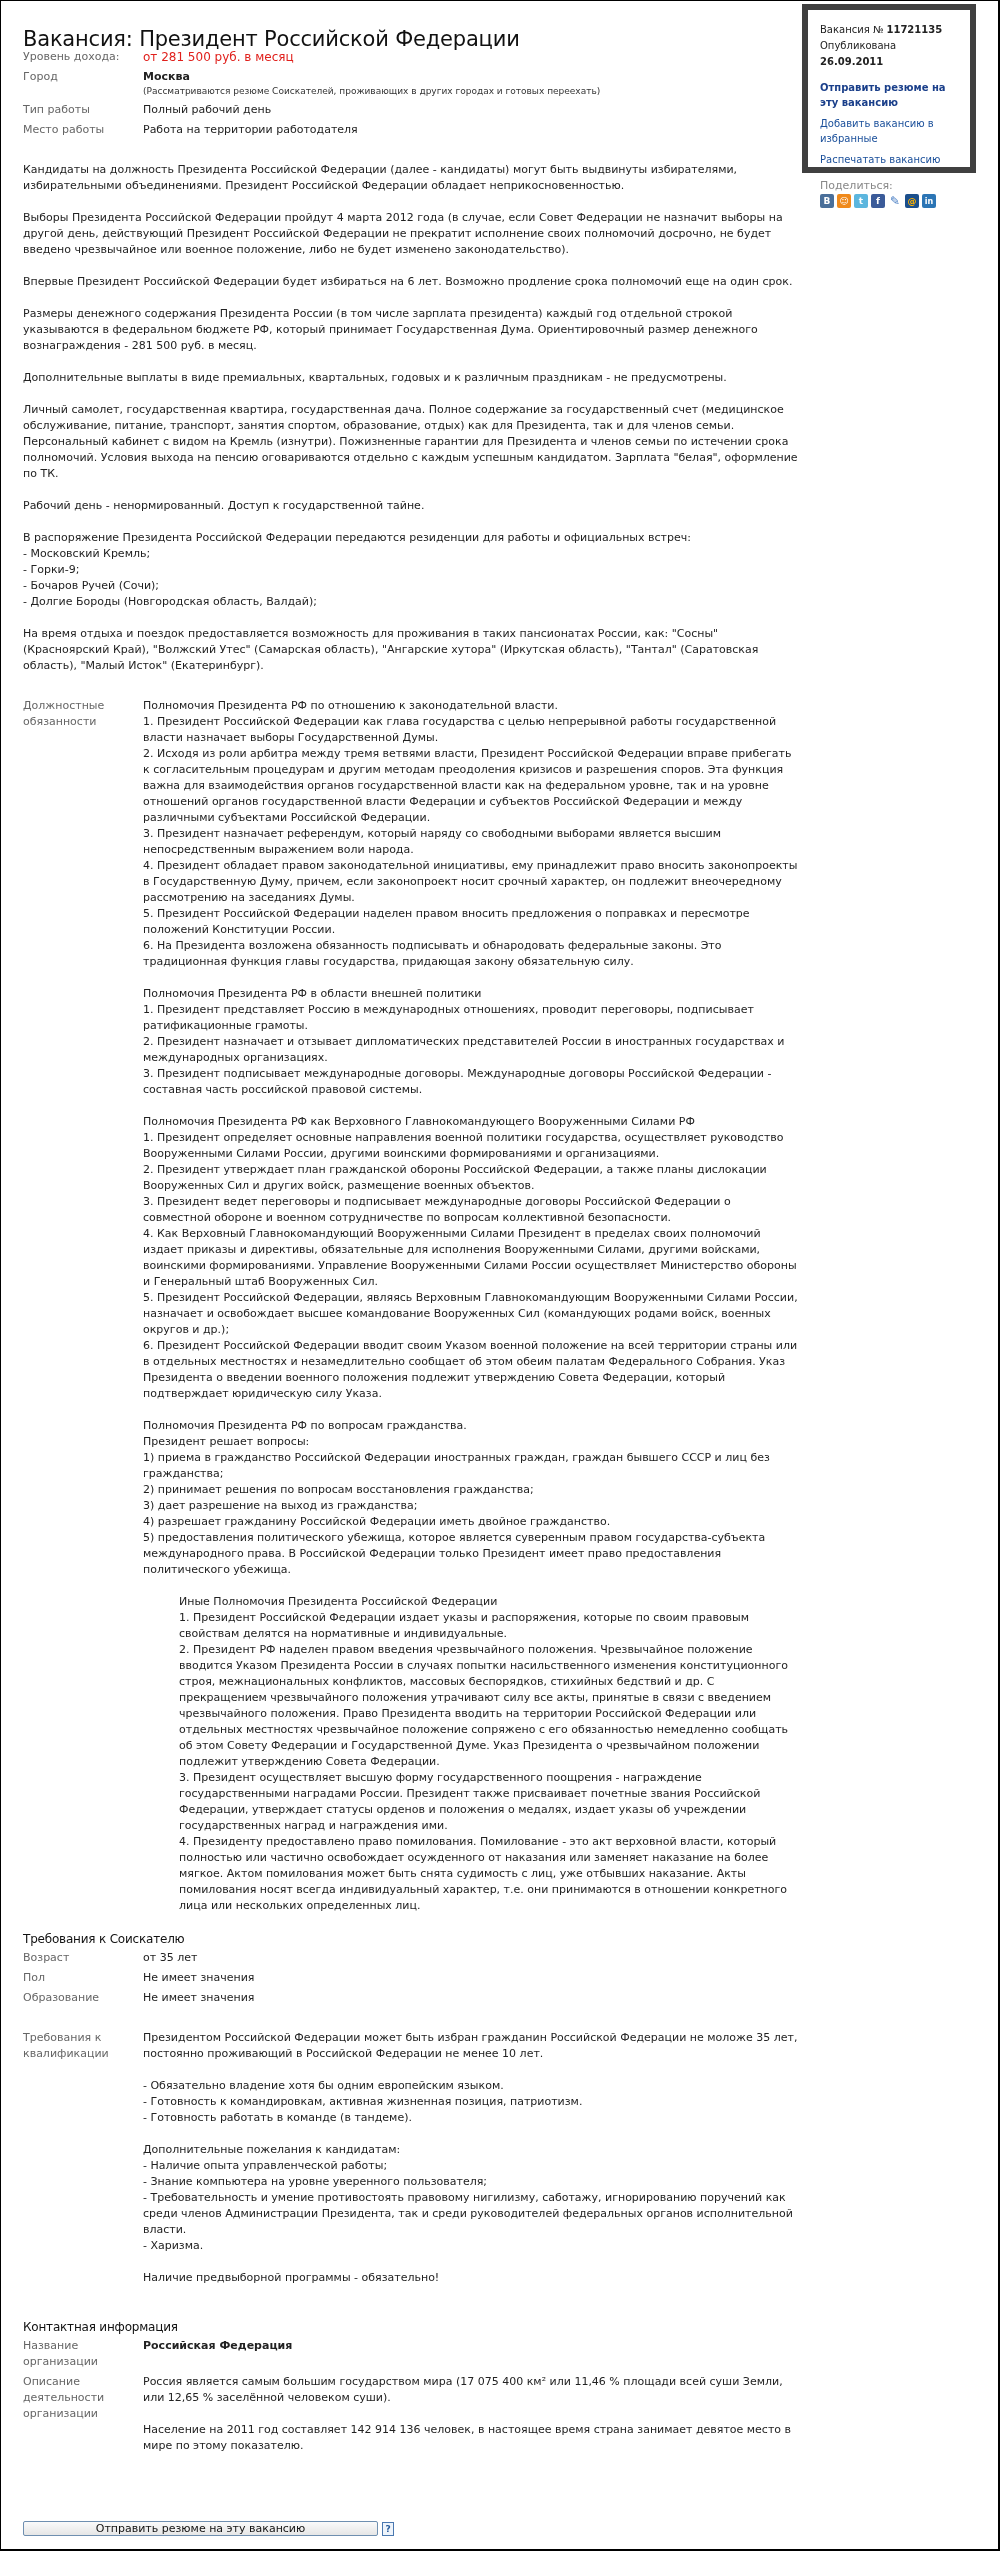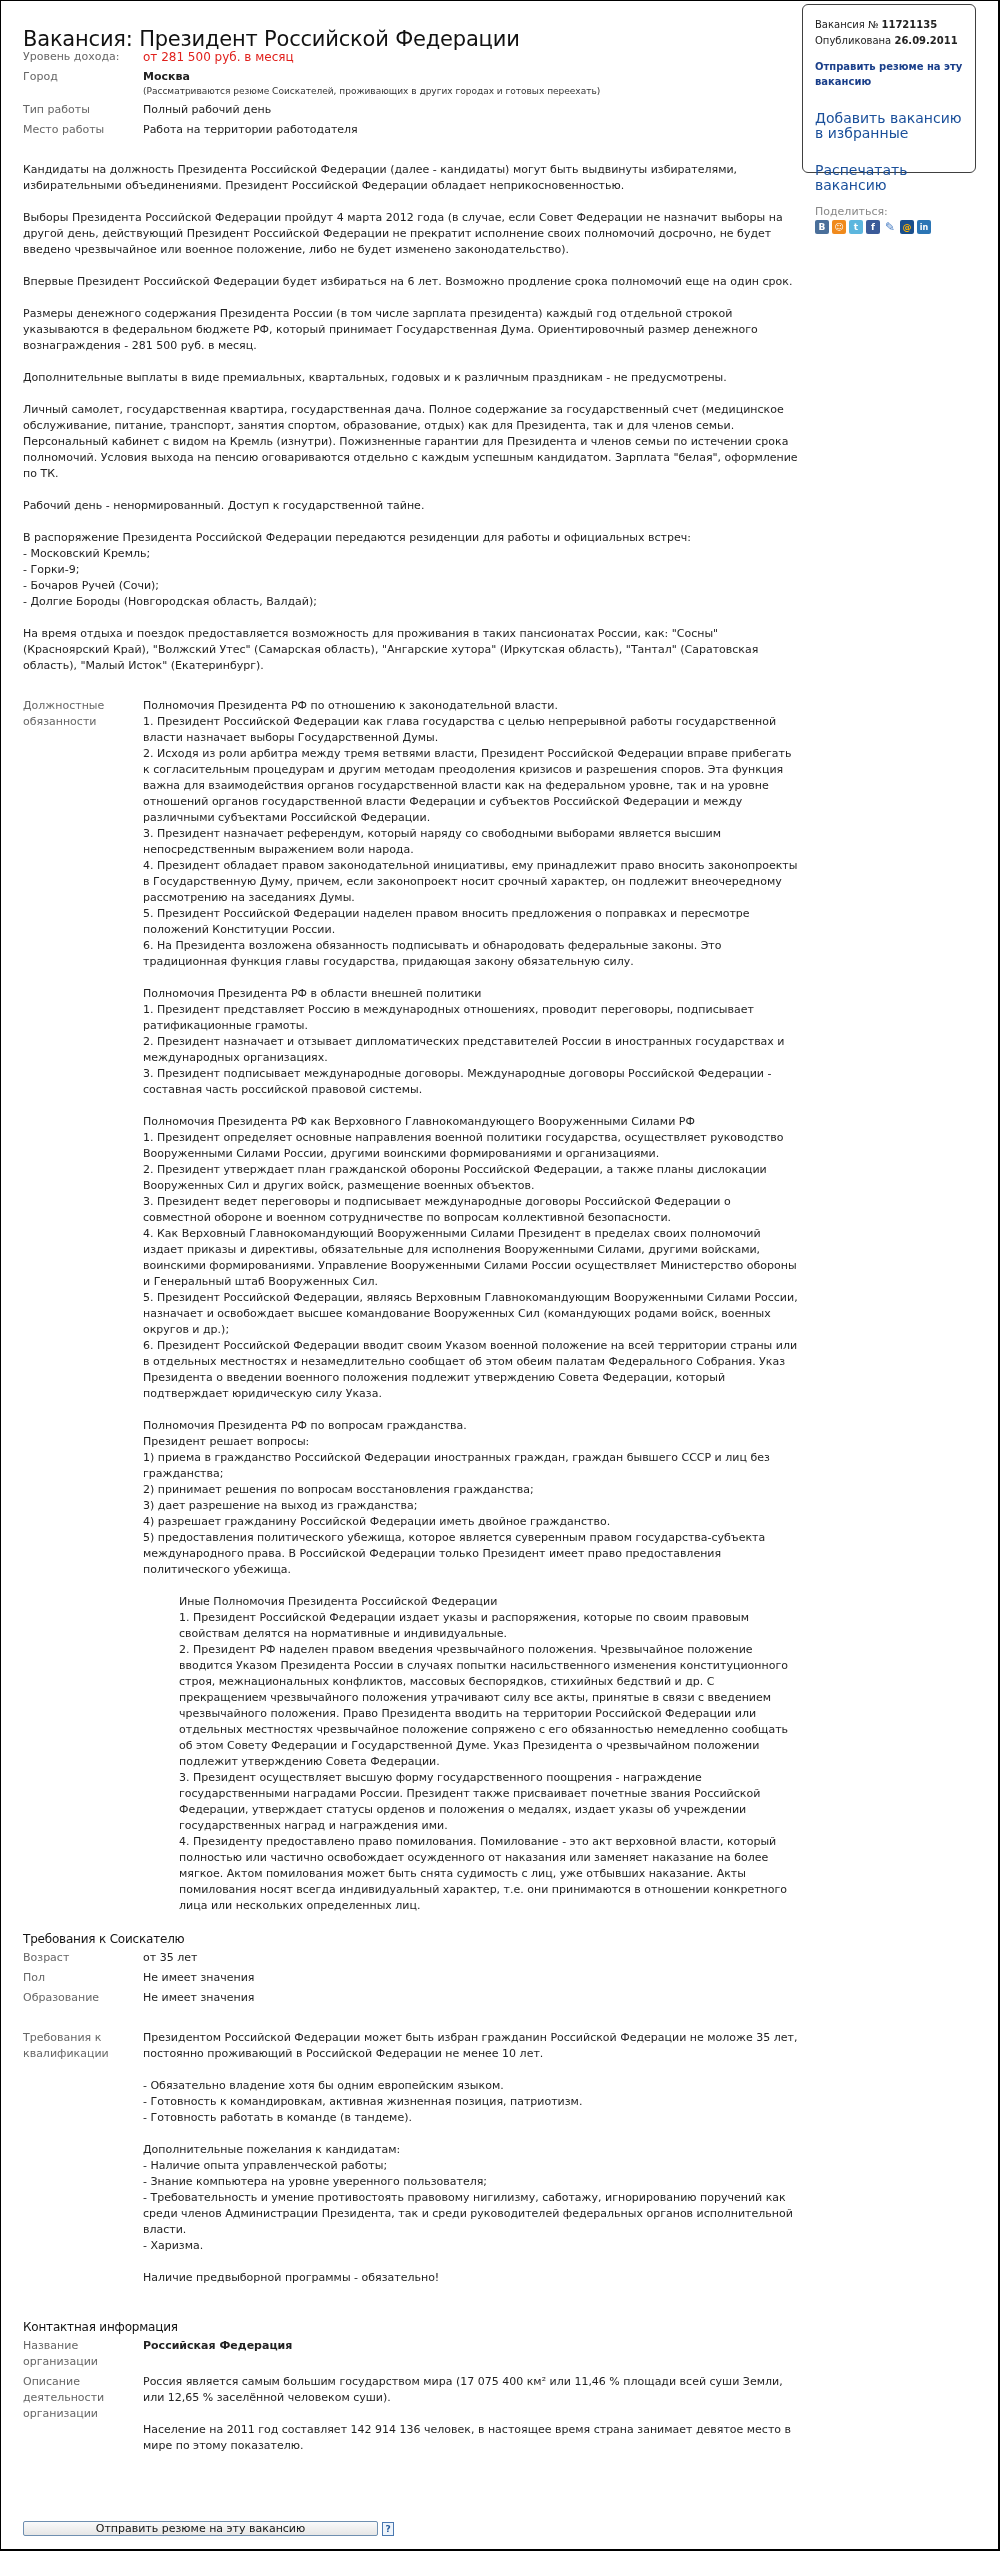--- a/index.html
+++ b/index.html
@@ -23,27 +23,27 @@
   .city { font-weight: bold; font-size: 11px; }
   .note { font-size: 9px; color: #333; display: block; line-height: 13px; }
   .para { margin: 0 0 16px 0; white-space: pre-line; line-height: 16px; }
   .para.tight { margin-bottom: 0; margin-left: 36px; }
   .section-title {
     font-size: 12px; color: #111; margin: 0 0 4px 0; font-weight: normal; letter-spacing: -0.2px;
   }
   .org-name { font-weight: bold; }
   .sidebar {
     position: absolute; left: 801px; top: 3px; width: 174px; height: 50px;
-    border: 1px solid #404040; border-radius: 6px; background: #fff;
+    border: 6px solid #404040; border-radius: 0; background: #fff;
     box-sizing: border-box; padding: 12px 12px 10px 12px; height: 50px;
   }
   .sb-line { font-size: 10px; color: #222; line-height: 16px; }
   .sb-line b { font-weight: bold; }
   .sb-apply { color: #1a3f8a; font-weight: bold; font-size: 10px; line-height: 15px; margin-top: 10px; cursor: pointer; }
-  .sb-link { color: #1a4f9a; font-size: 14px; line-height: 15px; margin-top: 22px; cursor: pointer; }
+  .sb-link { color: #1a4f9a; font-size: 10px; line-height: 15px; margin-top: 6px; cursor: pointer; }
   .sb-share { color: #888; font-size: 11px; margin-top: 12px; line-height: 13px; }
   .icons { display: flex; gap: 3px; margin-top: 2px; }
   .ico {
     width: 14px; height: 14px; border-radius: 2px; color: #fff; font-size: 9px; font-weight: bold;
     display: flex; align-items: center; justify-content: center; cursor: pointer;
     font-family: "DejaVu Sans", sans-serif;
   }
   .footer-btn-row { position: absolute; left: 22px; top: 2520px; display: flex; align-items: center; gap: 4px; }
   .apply-btn {
     width: 355px; height: 15px; box-sizing: border-box; border: 1px solid #6f8fb0; border-radius: 2px;

